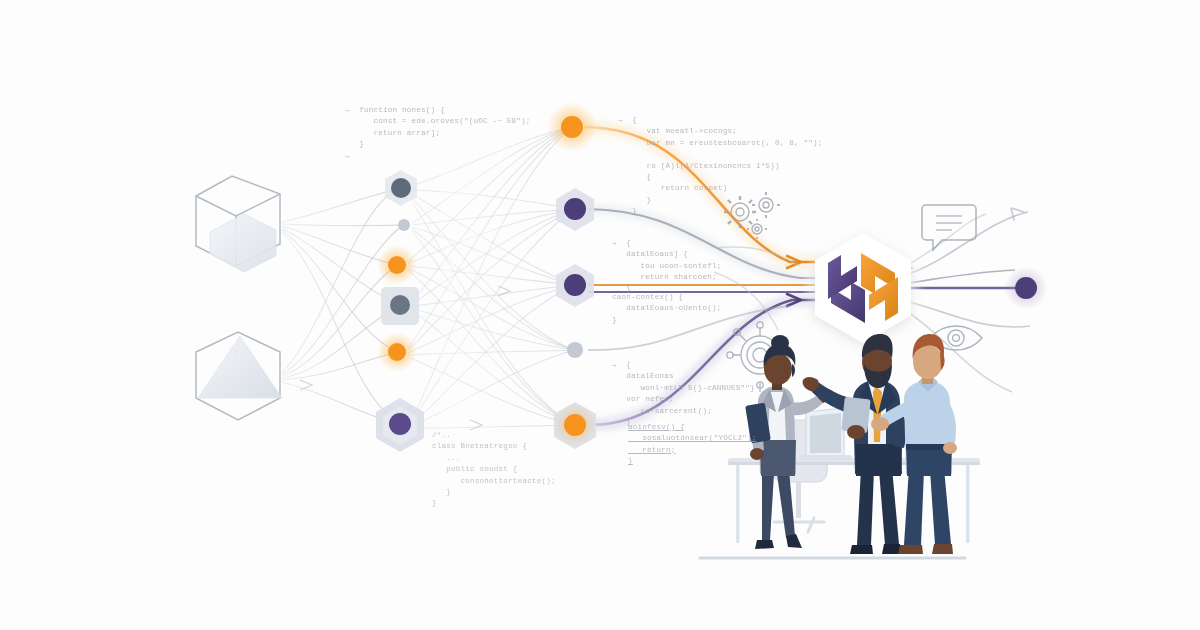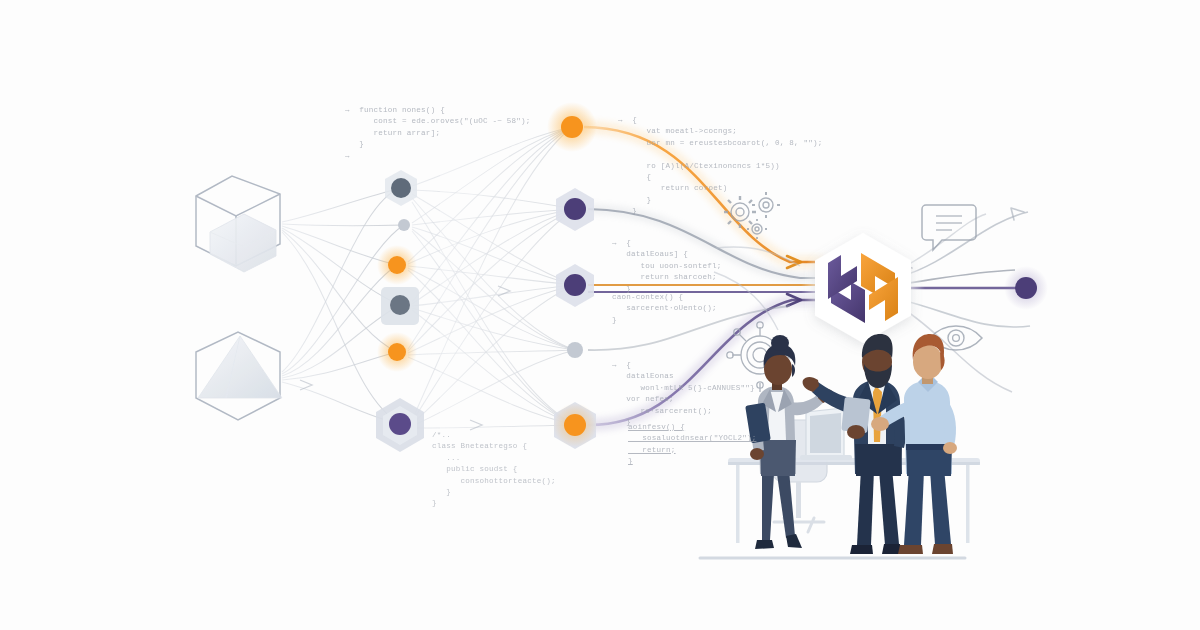--- a/index.html
+++ b/index.html
@@ -443,21 +443,21 @@
       }
    }</div>
 
   <div class="code-block" style="left:612px;top:238px;">→  {
    datalEoaus] {
       tou uoon-sontefl;
       return sharcoeh;
    }</div>
 
   <div class="code-block" style="left:612px;top:292px;">caon-contex() {
-   sarcerent·oUento();
+   datalEoaus·oUento();
 }</div>
 
   <div class="code-block" style="left:612px;top:360px;">→  {
    datalEonas
       wonl·mtLR 5(}-cANNUES""}
    vor nefes;
       re·sarcerent();
    }</div>
 
   <div class="code-block" style="left:628px;top:422px;text-decoration:underline;">aoinfesv() {

